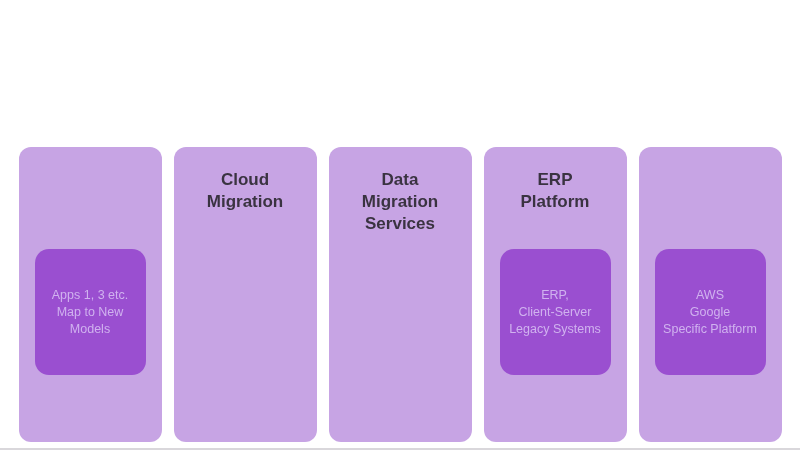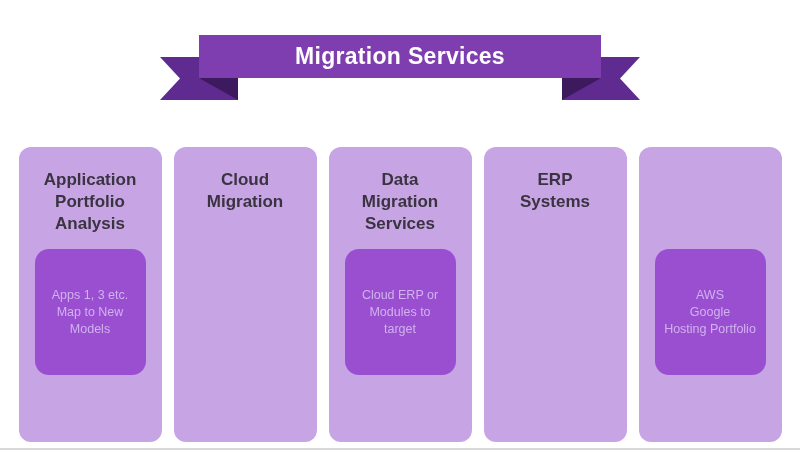--- a/index.html
+++ b/index.html
@@ -65,69 +65,56 @@
     position: absolute; bottom: 0; left: 0;
     width: 100%; height: 2px;
     background: var(--bottom-edge, #d9d7db);
   }
 </style>
 </head>
 <body>
 
 <div class="diagram">
 
-  <div class="banner">
-    <svg width="800" height="112" viewBox="0 0 800 112">
-      <polygon class="tail" points="160,57 238,57 238,100 160,100 180,78.5"></polygon>
-      <polygon class="tail" points="640,57 562,57 562,100 640,100 620,78.5"></polygon>
-      <polygon class="fold" points="199,78 238,78 238,100"></polygon>
-      <polygon class="fold" points="601,78 562,78 562,100"></polygon>
-      <rect class="band" x="199" y="35" width="402" height="43"></rect>
-    </svg>
-    <div class="banner-title">Migration Services</div>
-  </div>
 
   <div class="columns">
 
     <div class="column">
-      <div class="col-title">Application
-Portfolio
-Analysis</div>
       <div class="col-box">
         <div class="col-detail">Apps 1, 3 etc.
 Map to New
 Models</div>
       </div>
     </div>
 
     <div class="column">
       <div class="col-title">Cloud
 Migration</div>
     </div>
 
     <div class="column">
       <div class="col-title">Data
 Migration
 Services</div>
-      <div class="col-box">
-        <div class="col-detail">Cloud ERP or
-Modules to
-target</div>
-      </div>
     </div>
 
     <div class="column">
       <div class="col-title">ERP
-Systems</div>
+Platform</div>
+      <div class="col-box">
+        <div class="col-detail">ERP,
+Client-Server
+Legacy Systems</div>
+      </div>
     </div>
 
     <div class="column">
       <div class="col-box">
         <div class="col-detail">AWS
 Google
-Hosting Portfolio</div>
+Specific Platform</div>
       </div>
     </div>
 
   </div>
 
   <div class="bottom-edge"></div>
 </div>
 
 </body></html>

